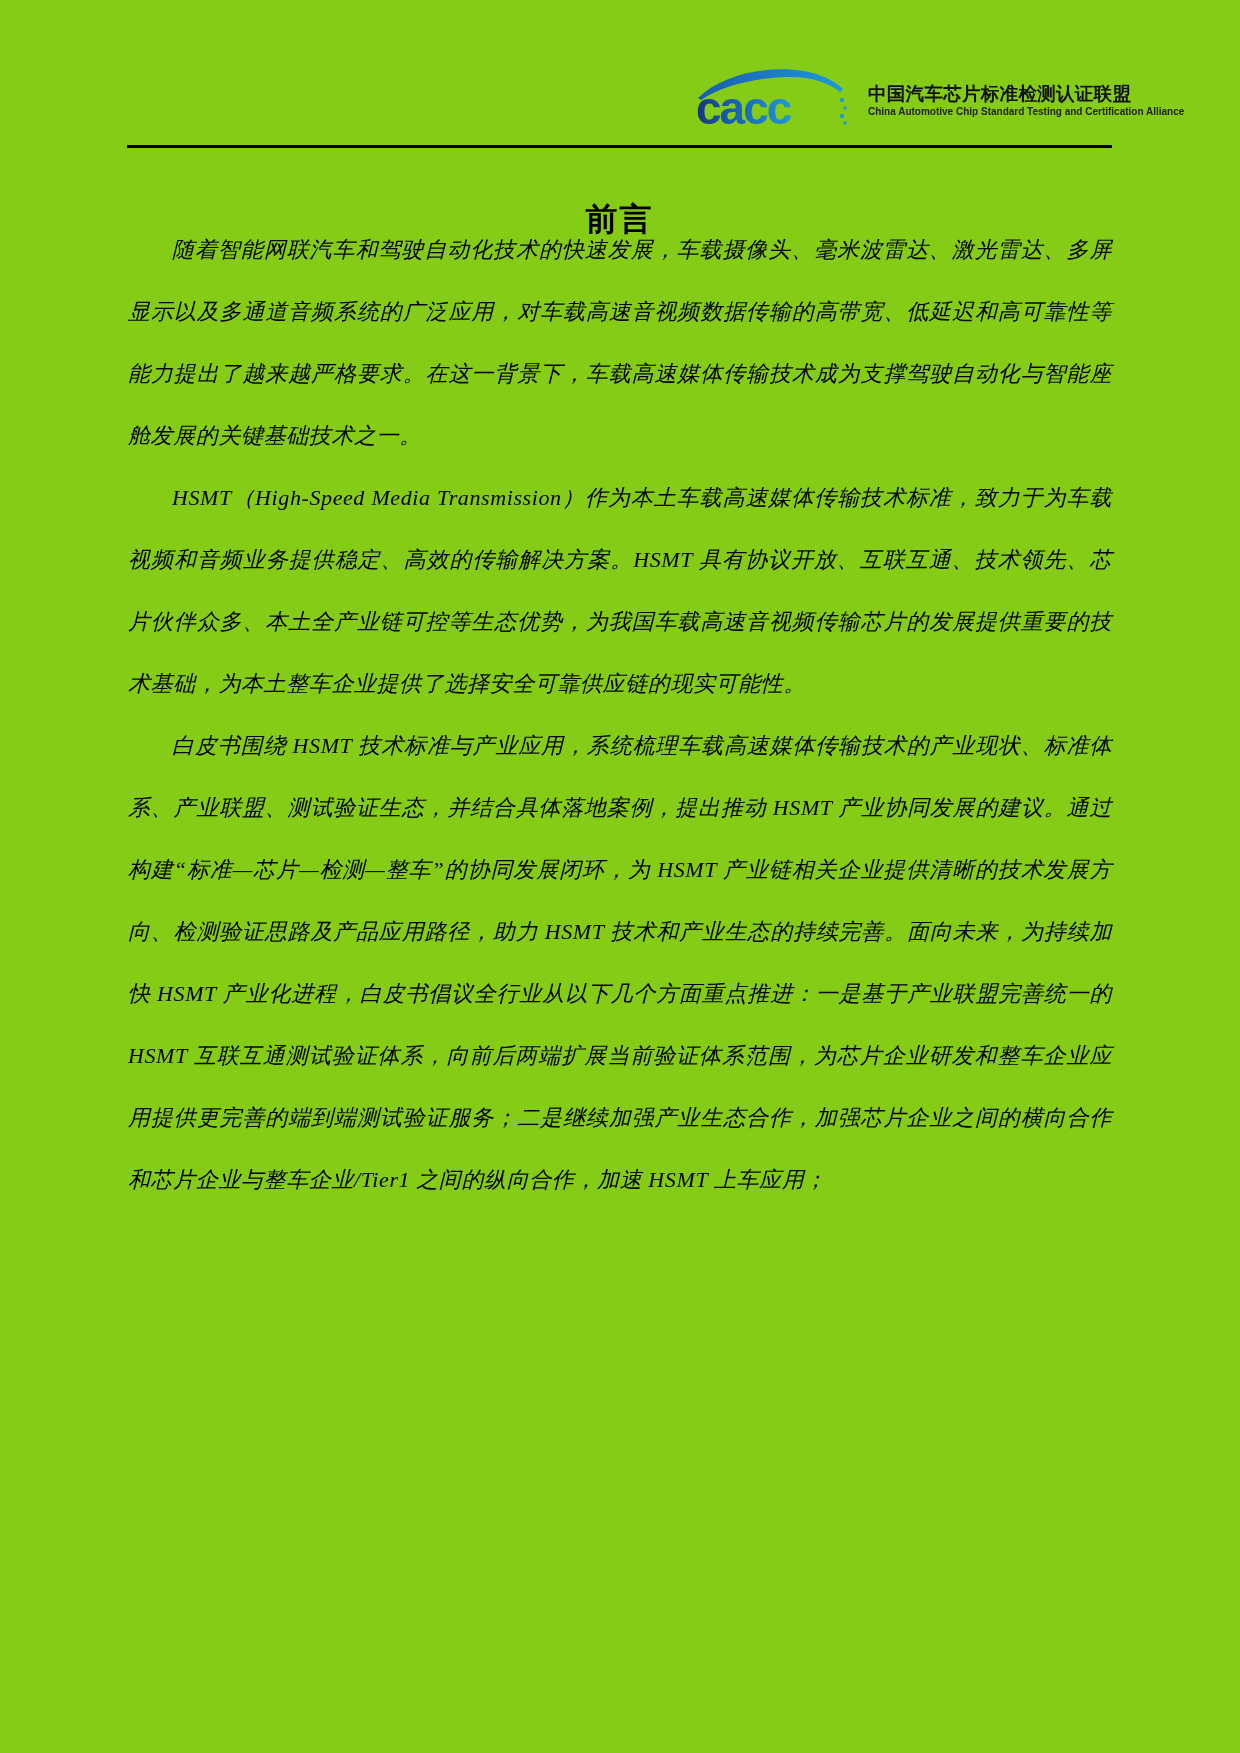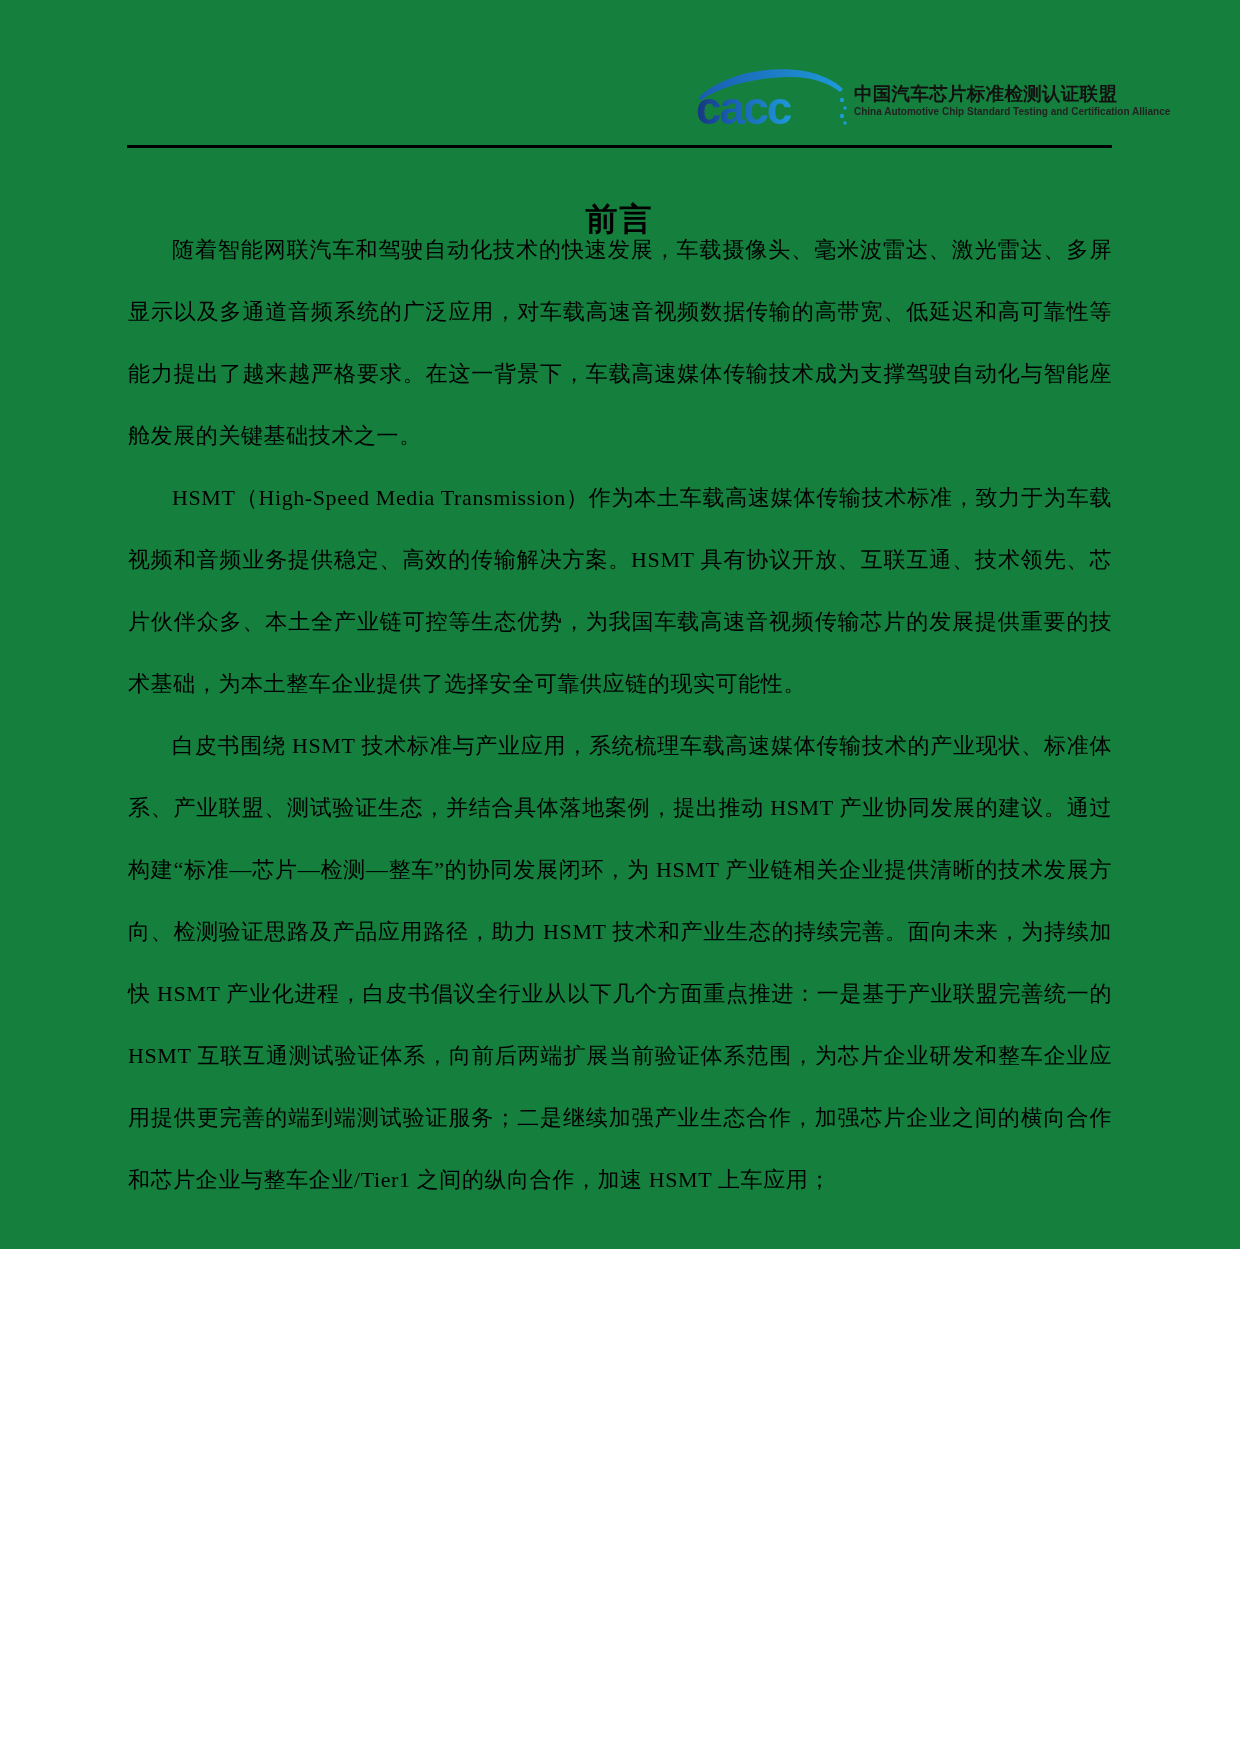--- a/index.html
+++ b/index.html
@@ -1,21 +1,21 @@
 <!DOCTYPE html>
 <html><head>
 <meta charset="utf-8">
 <style>
   * { margin: 0; padding: 0; box-sizing: border-box; }
   html, body { background: #ffffff; }
   .page {
     position: relative;
     width: 1240px;
-    height: 1249px;
-    background: #15803d;
+    height: 1753px;
+    background: #84cc16;
     overflow: hidden;
     font-family: "Liberation Serif", "DejaVu Serif", serif;
     color: #000000;
   }
 
   
   .logo {
     position: absolute;
     top: 64px;
     left: 696px;
@@ -25,21 +25,21 @@
     align-items: center;
   }
   .logo-mark {
     position: relative;
     width: 152px;
     height: 64px;
     flex: 0 0 auto;
   }
   .logo-mark svg { position: absolute; left: 0; top: 0; }
   .logo-names {
-    margin-left: 6px;
+    margin-left: 20px;
     display: flex;
     flex-direction: column;
     justify-content: flex-start;
     padding-top: 10px;
   }
   .logo-cn {
     font-family: "Liberation Sans", "DejaVu Sans", sans-serif;
     font-weight: bold;
     font-size: 18.5px;
     letter-spacing: 0.3px;
@@ -77,20 +77,21 @@
     color: #000000;
     margin-top: 44px;
   }
 
   
   .body-text {
     position: absolute;
     left: 128px;
     top: 219px;
     width: 984px;
+    font-style: italic;
   }
   .body-text p {
     font-size: 22px;
     line-height: 62px;
     letter-spacing: 0.6px;
     text-align: justify;
     text-indent: 2em;
     color: #000000;
   }
 </style>

